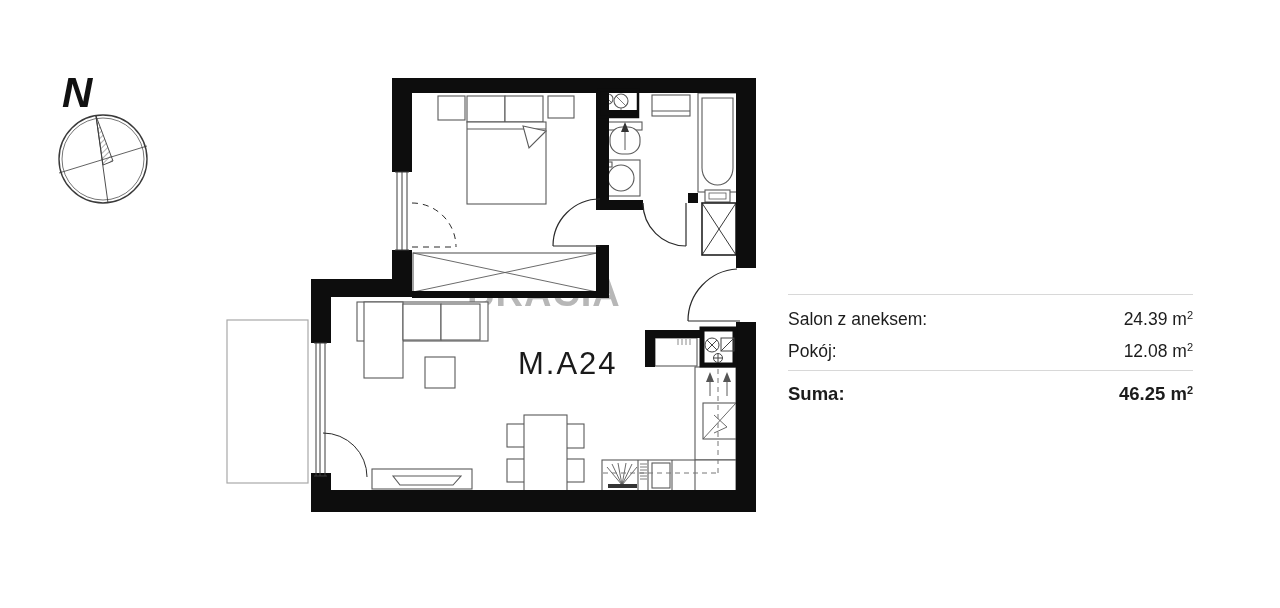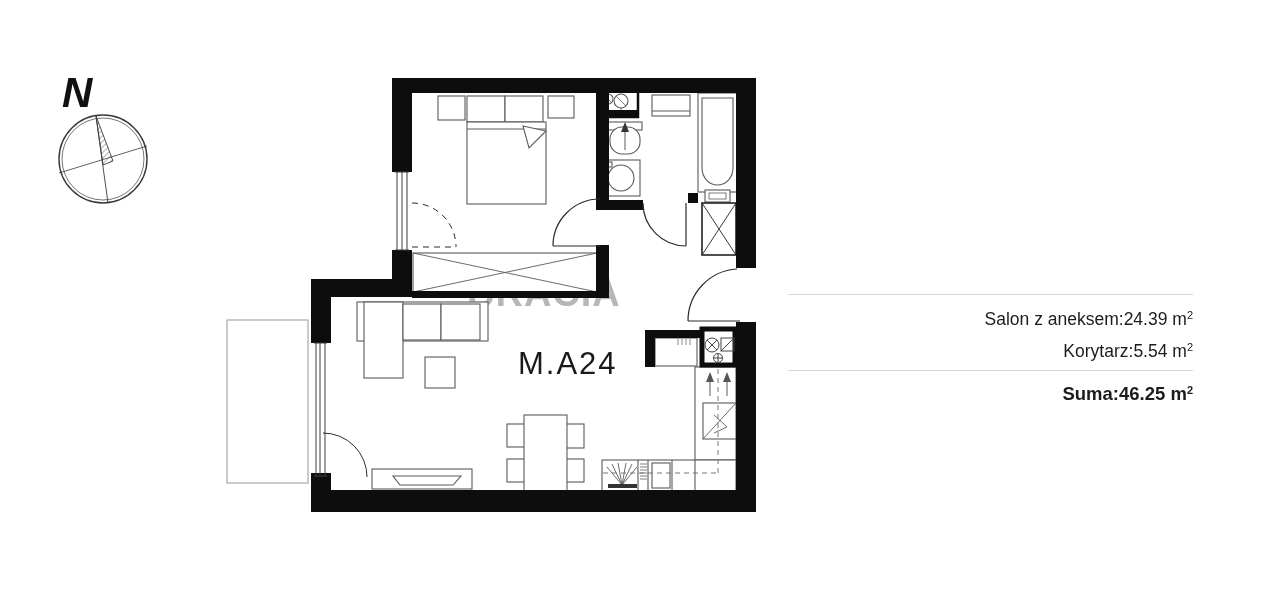--- a/index.html
+++ b/index.html
@@ -13,21 +13,21 @@
     font-size:38px;font-weight:700;letter-spacing:1px;color:#b7b7b7;
   }
   .plan-svg{position:absolute;left:0;top:0;z-index:2;}
   
   .area-panel{
     position:absolute;left:788px;top:294px;width:405px;z-index:3;color:#1c1c1c;
   }
   .sep{border-top:1px solid #d8d8d8;height:0;}
   .rows{padding:8px 0 2px 0;}
   .area-row{
-    display:flex;justify-content:flex-end;align-items:center;
+    display:flex;justify-content:space-between;align-items:center;
     height:32.5px;font-size:17.5px;
   }
   .area-row .val{white-space:nowrap;}
   .sum-rows{padding:4px 0 0 0;}
   .sum-rows .area-row{height:37px;}
   .area-row.bold{font-weight:700;font-size:18.5px;}
   .sup{font-size:11px;position:relative;top:-6px;}
 </style>
 </head>
 <body>
@@ -253,26 +253,26 @@
 </svg>
 
 <div class="area-panel">
   <div class="sep"></div>
   <div class="rows" id="main-rows">
   <div class="area-row">
     <span class="lbl">Salon z aneksem:</span>
     <span class="val">24.39&nbsp;m<span class="sup">2</span></span>
   </div>
 
-
-
   <div class="area-row">
-    <span class="lbl">Korytarz:</span>
-    <span class="val">5.54&nbsp;m<span class="sup">2</span></span>
+    <span class="lbl">Pokój:</span>
+    <span class="val">12.08&nbsp;m<span class="sup">2</span></span>
   </div>
+
+
 </div>
   <div class="sep"></div>
   <div class="sum-rows" id="summary-rows">
   <div class="area-row bold">
     <span class="lbl">Suma:</span>
     <span class="val">46.25&nbsp;m<span class="sup">2</span></span>
   </div>
 
 </div>
 </div>

